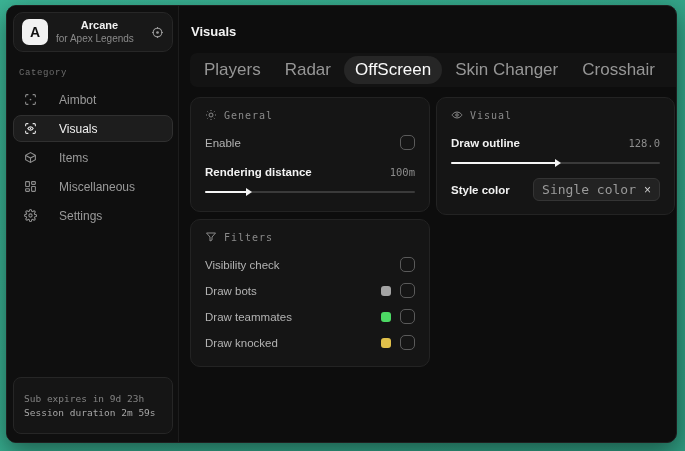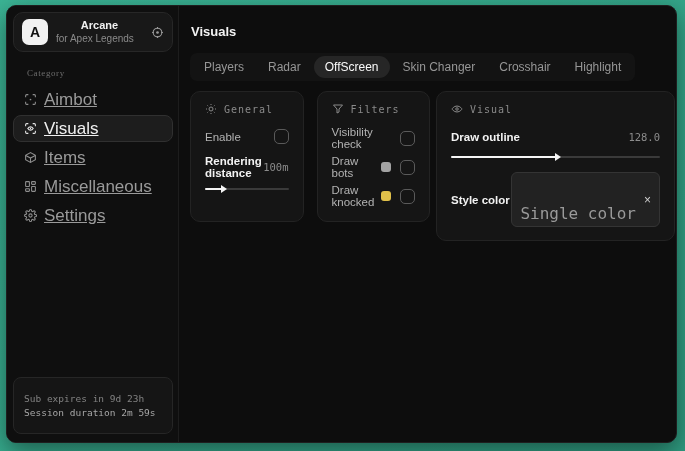--- a/index.html
+++ b/index.html
@@ -29,27 +29,27 @@
     width:26px; height:26px; background:#f2f2f2; border-radius:7px;
     display:flex; align-items:center; justify-content:center;
     color:#111; font-weight:bold; font-size:14px;
   }
   .logo-txt { flex:1; line-height:1.25; }
   .logo-title { color:#f0f0f0; font-size:11px; font-weight:bold;text-align:center; }
   .logo-sub { color:#8a8a8a; font-size:10px; }
   .logo-action { color:#9a9a9a; display:flex; }
   .cat-label {
     color:#6d6d6d; font-size:9px; letter-spacing:.6px;
-    margin:16px 6px 8px 14px; font-family:Liberation Serif, serif;
+    margin:16px 6px 8px 6px; font-family:Liberation Mono, monospace;
   }
   .nav { display:flex; flex-direction:column; gap:2px; }
   .nav-item {
-    display:flex; align-items:center; gap:7px; height:27px;
+    display:flex; align-items:center; gap:22px; height:27px;
     padding:0 10px; border:1px solid transparent; border-radius:8px;
-    color:#9a9a9a; font-size:17px; cursor:pointer;text-decoration:underline;
+    color:#9a9a9a; font-size:12px; cursor:pointer;
   }
   .nav-item .nicon { display:flex; color:#8d8d8d; }
   .nav-item.selected {
     background:#1d1d1d; border-color:#303030; color:#f0f0f0;
   }
   .nav-item.selected .nicon { color:#e6e6e6; }
   .sb-spacer { flex:1; }
   .status-card {
     background:#151515; border:1px solid #262626; border-radius:8px;
     padding:15px 10px; font-family:"DejaVu Sans Mono", monospace;
@@ -58,26 +58,26 @@
   .status-line1 { color:#828282; font-size:9.5px; }
   .status-line2 { color:#a6a6a6; font-size:9.5px; }
   
   .main { flex:1; padding:14px 12px 0 11px; display:flex; flex-direction:column; }
   .page-title { color:#f2f2f2; font-size:13px; font-weight:bold; margin:4px 0 14px 1px; }
   .tabbar {
     background:#131313; border-radius:7px; padding:3px;
     display:inline-flex; gap:2px; align-self:flex-start; align-items:center;
   }
   .tab {
-    color:#969696; font-size:12px; padding:4px 11px; border-radius:999px;
+    color:#969696; font-size:17px; padding:4px 11px; border-radius:999px;
     cursor:pointer; white-space:nowrap;
   }
   .tab.active { background:#262626; color:#fafafa; }
   .content { display:flex; gap:6px; margin-top:10px; align-items:flex-start; }
-  .col { display:flex; flex-direction:row; gap:13px; width:240px; flex:0 0 240px; }
+  .col { display:flex; flex-direction:column; gap:7px; width:240px; flex:0 0 240px; }
   .col.right { width:239px; flex:0 0 239px;justify-content:center; }
   .panel {
     background:#151515; border:1px solid #232323; border-radius:10px;
     padding:11px 14px 13px 14px; width:100%;
   }
   .panel-head {
     display:flex; align-items:center; gap:7px; color:#8a8a8a;
     font-family:"DejaVu Sans Mono", monospace; font-size:10px;
     letter-spacing:1px; margin-bottom:11px;
   }
@@ -109,21 +109,21 @@
     content:""; position:absolute; right:-5px; top:-3px;
     border-left:6px solid #f5f5f5;
     border-top:4px solid transparent; border-bottom:4px solid transparent;
   }
   .select-pill {
     display:flex; align-items:center; gap:8px; background:#222222;
     border:1px solid #343434; border-radius:6px; padding:3px 8px;
     cursor:pointer;
   }
   .select-pill .sel-val {
-    color:#9a9a9a; font-size:16px; font-family:"DejaVu Sans Mono", monospace;margin-top:28px;
+    color:#9a9a9a; font-size:13px; font-family:"DejaVu Sans Mono", monospace;
   }
   .select-pill .clear-x { color:#cfcfcf; font-size:12px; line-height:1; cursor:pointer; }
   svg { display:block; }
 </style>
 </head>
 <body>
 
 <div class="window">
 
   <aside class="sidebar">
@@ -261,20 +261,27 @@
             <span class="checkbox"></span>
           </div>
           <div class="row">
             <span class="lbl-dim">Draw bots</span>
             <span class="row-right">
               <span class="swatch" style="background: rgb(163, 163, 163);"></span>
               <span class="checkbox"></span>
             </span>
           </div>
           <div class="row">
+            <span class="lbl-dim">Draw teammates</span>
+            <span class="row-right">
+              <span class="swatch" style="background: rgb(76, 217, 100);"></span>
+              <span class="checkbox"></span>
+            </span>
+          </div>
+          <div class="row">
             <span class="lbl-dim">Draw knocked</span>
             <span class="row-right">
               <span class="swatch" style="background: rgb(224, 192, 74);"></span>
               <span class="checkbox"></span>
             </span>
           </div>
         </div>
       </div>
 
       <div class="col right">

